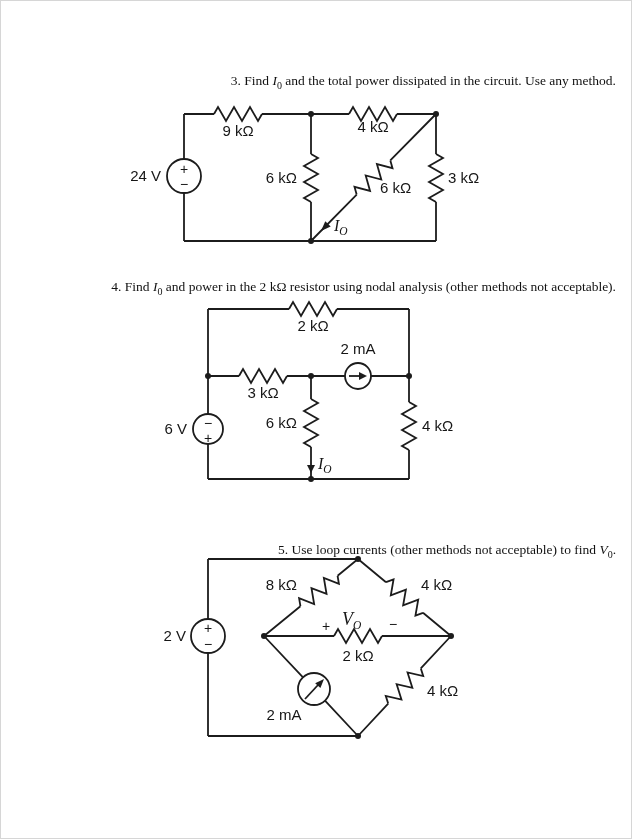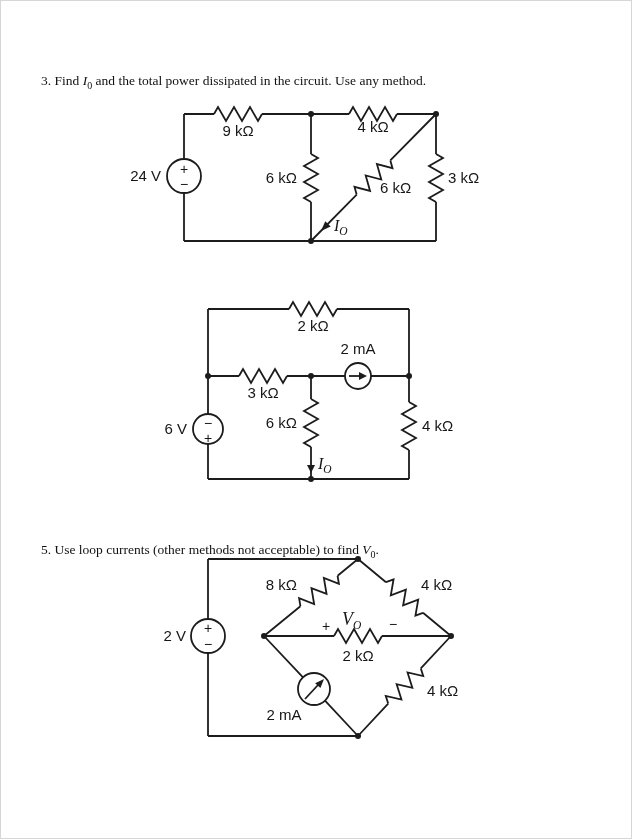--- a/index.html
+++ b/index.html
@@ -1,18 +1,18 @@
 <!DOCTYPE html>
 <html><head>
 <meta charset="utf-8">
 <style>
   * { margin:0; padding:0; box-sizing:border-box; }
   html,body { background:#ffffff; }
   body { width:632px; height:839px; position:relative; font-family:"Liberation Serif", serif; color:#111; }
-  .page { position:absolute; inset:0; background:#fff; border:1px solid #d6d6d6; }
+  .page { position:absolute; inset:0; background:#fff; border:1px solid #d6d6d6;text-align:right; }
   .prob { position:absolute; left:40px; width:575px; font-size:13.5px; color:#111; }
   .prob sub { font-size:10px; }
   .prob i { font-family:"Liberation Serif", serif; }
   svg { position:absolute; left:0; overflow:visible; }
   .wire { stroke:#1c1c1c; stroke-width:1.8; fill:none; }
   .res  { stroke:#1c1c1c; stroke-width:1.8; fill:none; stroke-linejoin:miter; }
   .src  { stroke:#1c1c1c; stroke-width:1.8; fill:#ffffff; }
   .dot  { fill:#1c1c1c; }
   .lbl  { font-family:"Liberation Sans", sans-serif; font-size:15px; fill:#161616; }
   .sign { font-family:"Liberation Sans", sans-serif; font-size:14px; fill:#161616; }
@@ -56,20 +56,21 @@
     <circle class="dot" cx="310" cy="240" r="3"></circle>
     <text class="lbl" x="237" y="135" text-anchor="middle">9 kΩ</text>
     <text class="lbl" x="372" y="131" text-anchor="middle">4 kΩ</text>
     <text class="lbl" x="160" y="180" text-anchor="end">24 V</text>
     <text class="lbl" x="296" y="182" text-anchor="end">6 kΩ</text>
     <text class="lbl" x="379" y="192">6 kΩ</text>
     <text class="lbl" x="447" y="182">3 kΩ</text>
     <text class="figvar" x="333" y="230"><tspan>I</tspan><tspan class="s" dy="4">O</tspan></text>
   </svg>
 
+  <p class="prob" style="top:278px"><span>4. Find </span><i>I</i><sub>0</sub><span> and power in the 2 kΩ resistor using nodal analysis (other methods not acceptable).</span></p>
 
   <svg width="632" height="195" viewBox="0 295 632 195" style="top:295px">
     <g>
       <path class="wire" d="M207 308 H288 M336 308 H408 M207 308 V413 M207 443 V478 M207 375 H238 M286 375 H344 M370 375 H408 M310 375 V398 M310 446 V478 M408 308 V401 M408 449 V478 M207 478 H408"></path>
     </g>
     <g transform="translate(312,308)">
         <path class="res" d="M-24 0 L-20 -7 L-12 7 L-4 -7 L4 7 L12 -7 L20 7 L24 0"></path>
       </g>
     <g transform="translate(262,375)">
         <path class="res" d="M-24 0 L-20 -7 L-12 7 L-4 -7 L4 7 L12 -7 L20 7 L24 0"></path>

